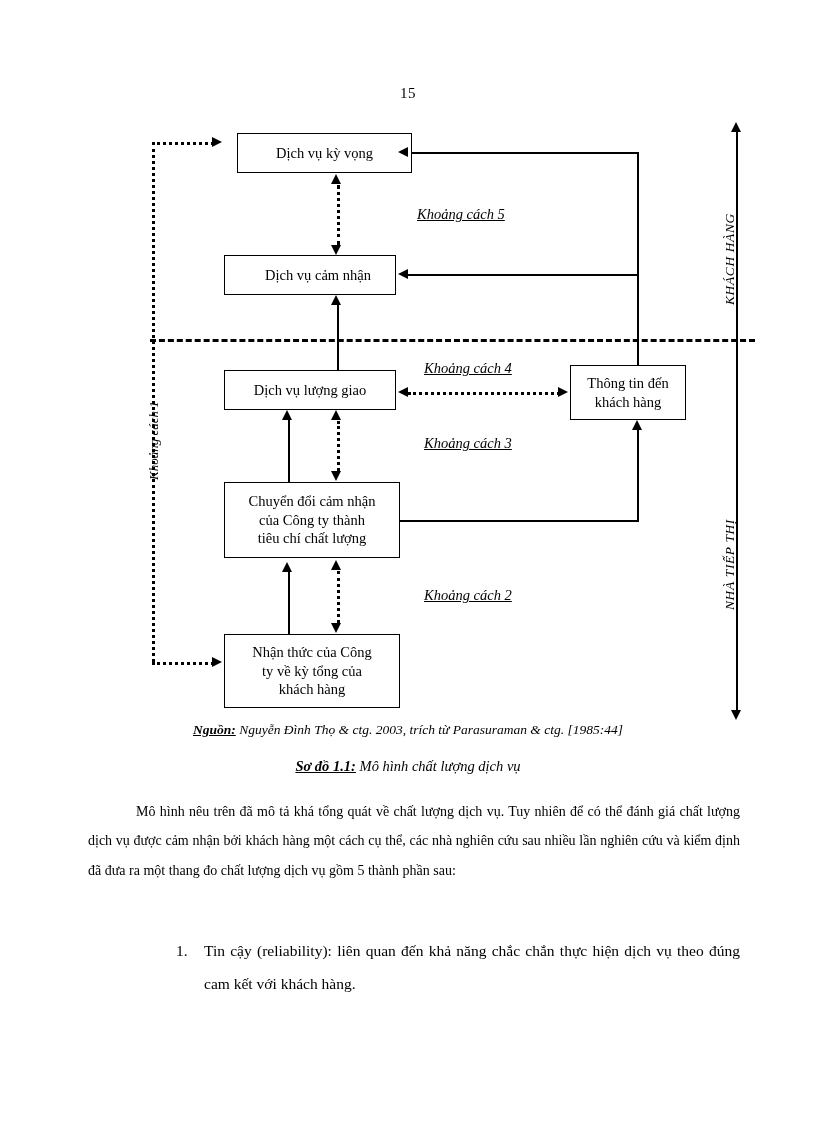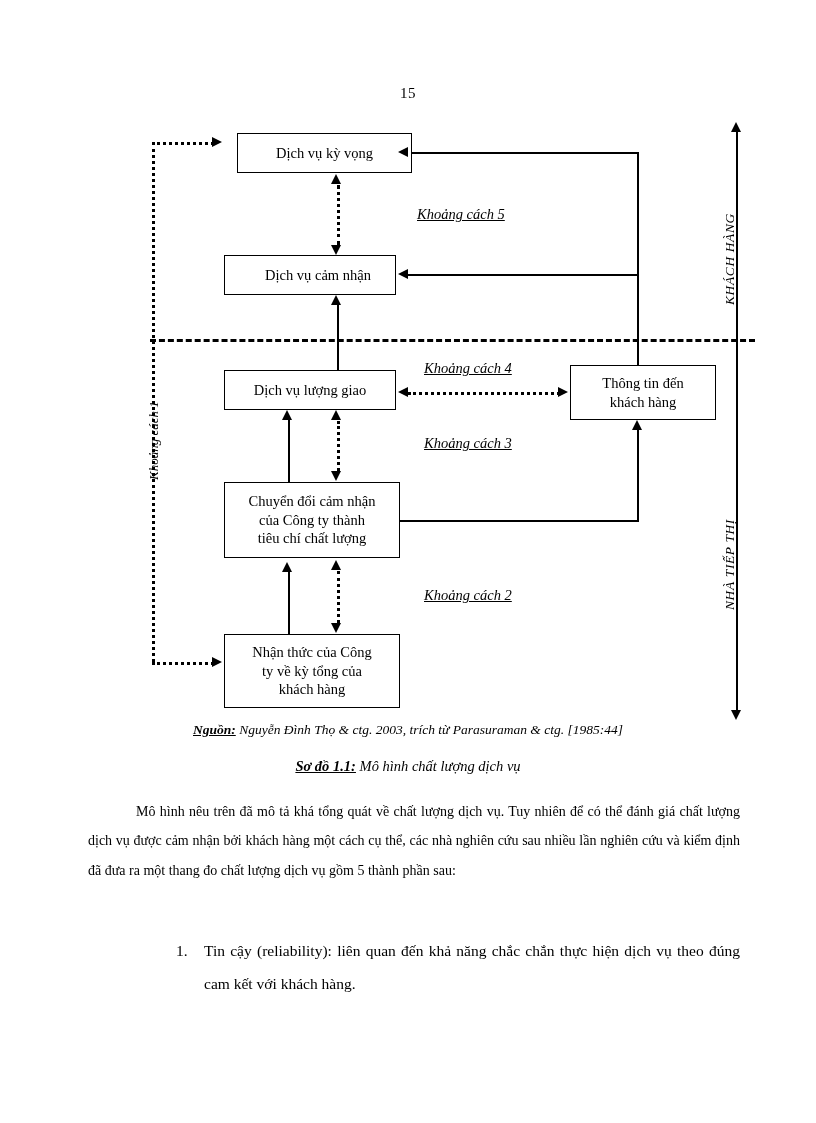--- a/index.html
+++ b/index.html
@@ -33,21 +33,21 @@
     font-size:14.5px;
     line-height:1.28;
     z-index:6;
   }
   .box span{display:block;white-space:nowrap;}
 
   
   #box-expected       {left:221px;top:23px; width:175px;height:40px;margin-left:16px;}
   #box-perceived      {left:224px;top:145px;width:172px;height:40px;padding-left:16px;}
   #box-delivered      {left:224px;top:260px;width:172px;height:40px;}
-  #box-external       {left:570px;top:255px;width:146px;height:55px;}
+  #box-external       {left:570px;top:255px;width:116px;height:55px;}
   #box-translation    {left:224px;top:372px;width:176px;height:76px;}
   #box-perceptions    {left:224px;top:524px;width:176px;height:74px;}
 
   
   .ln{position:absolute;background:#000;z-index:3;}
   .h{height:1.6px;}
   .v{width:1.6px;}
 
   .dotted-v{
     position:absolute;width:0;border-left:3px dotted #000;z-index:3;

